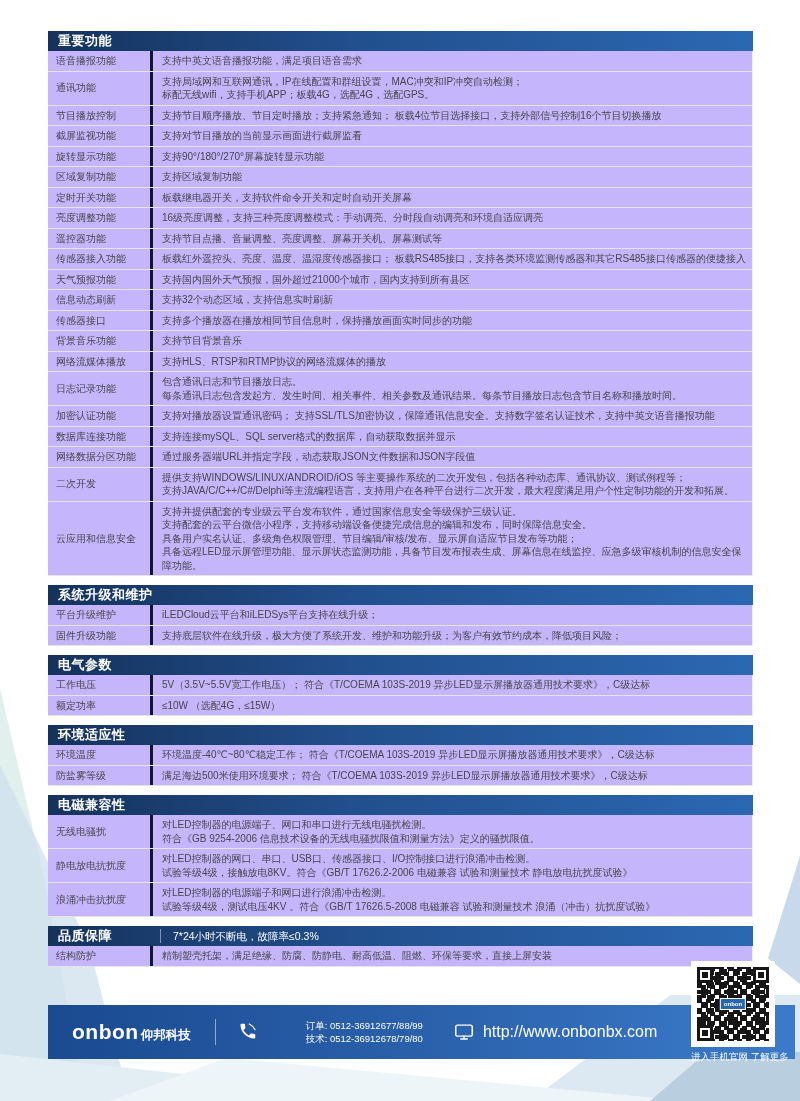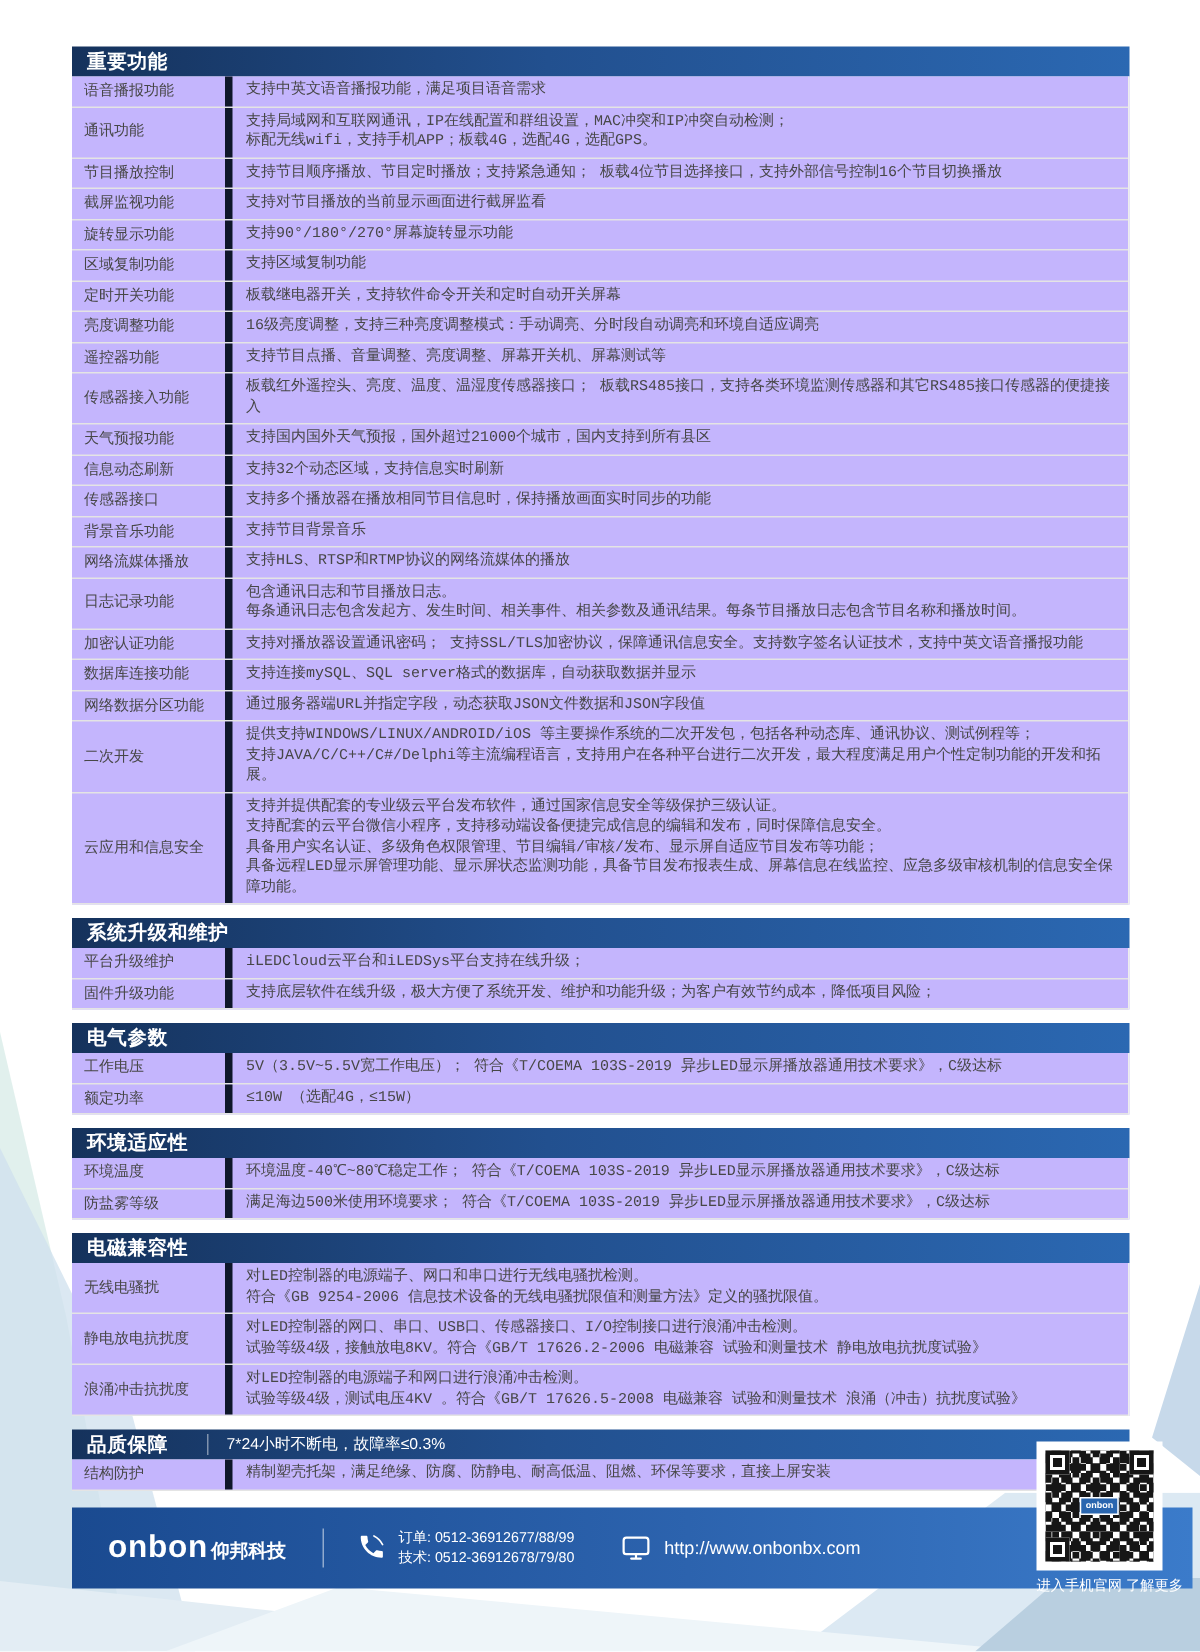--- a/index.html
+++ b/index.html
@@ -27,43 +27,43 @@
   
   .content{position:absolute;left:48px;top:31px;width:705px;z-index:1;}
   .sec{margin-top:9px;}
   .sec:first-child{margin-top:0;}
   .sec-header{
     height:20px;display:flex;align-items:center;padding:0 10px;box-sizing:border-box;
     background:linear-gradient(90deg,#15325c 0%,#22508f 45%,#2b68b2 100%);
     color:#ffffff;
   }
   .sec-title{font-size:13px;font-weight:bold;letter-spacing:.5px;white-space:nowrap;}
-  .sec-note{font-size:10.5px;margin-left:26px;padding-left:12px;height:14px;line-height:14px;
+  .sec-note{font-size:10.5px;margin-left:48px;padding-left:12px;height:14px;line-height:14px;
     border-left:1px solid rgba(255,255,255,.45);white-space:nowrap;}
   .rows{border-right:1px solid #ededed;background:#c4b5fd;}
   .row{display:flex;border-bottom:1px solid #e4e4e4;}
   .cell-label{flex:0 0 102px;box-sizing:border-box;padding:3px 6px 3px 8px;
     display:flex;align-items:center;font-size:10px;color:#474747;line-height:13.5px;}
-  .cell-value{flex:1;box-sizing:border-box;border-left:5px solid #0f172a;
+  .cell-value{flex:1;box-sizing:border-box;border-left:3px solid #0f172a;
     padding:3px 6px 3px 9px;display:flex;align-items:center;
-    font-size:10px;color:#474747;line-height:13.5px;font-family:Liberation Mono, monospace;}
+    font-size:10px;color:#474747;line-height:13.5px;}
   .cell-value .val{white-space:pre-line;}
   
   .footer{position:absolute;left:48px;top:1005px;width:747px;height:54px;z-index:2;
     background:linear-gradient(90deg,#1a4a90 0%,#2c63ae 55%,#3b7bca 100%);
     display:flex;align-items:center;color:#fff;}
   .brand{margin-left:24px;display:flex;align-items:baseline;white-space:nowrap;}
   .brand-en{font-size:21px;font-weight:800;letter-spacing:.5px;}
   .brand-cn{font-size:12.5px;font-weight:bold;margin-left:2px;}
   .vdiv{width:1px;height:26px;background:rgba(255,255,255,.5);margin:0 18px 0 24px;flex:0 0 1px;}
-  .contact{display:flex;align-items:flex-start;}
+  .contact{display:flex;align-items:flex-start;gap:40px;}
   .icon-circle{width:26px;height:26px;flex:0 0 26px;display:flex;align-items:center;justify-content:center;}
   .contact-lines{margin-left:6px;font-size:9.5px;line-height:13px;white-space:nowrap;}
   .web{display:flex;align-items:center;margin-left:28px;}
-  .web-url{margin-left:6px;font-size:12px;white-space:nowrap;}
+  .web-url{margin-left:6px;font-size:16px;white-space:nowrap;}
   
   .qr-wrap{position:absolute;right:20px;top:-44px;width:84px;text-align:center;z-index:3;}
   .qr-box{width:84px;height:86px;background:#fff;padding:6px;box-sizing:border-box;}
   .qr-pattern{position:relative;width:100%;height:100%;background-color:#fff;
     background-image:
       repeating-conic-gradient(#161616 0% 25%, transparent 0% 50%),
       repeating-conic-gradient(#161616 0% 25%, transparent 0% 50%);
     background-size:9px 9px,13px 13px;
     background-position:0 0,4px 2px;}
   .finder{position:absolute;width:16px;height:16px;border:3px solid #161616;background:#fff;box-sizing:border-box;}

